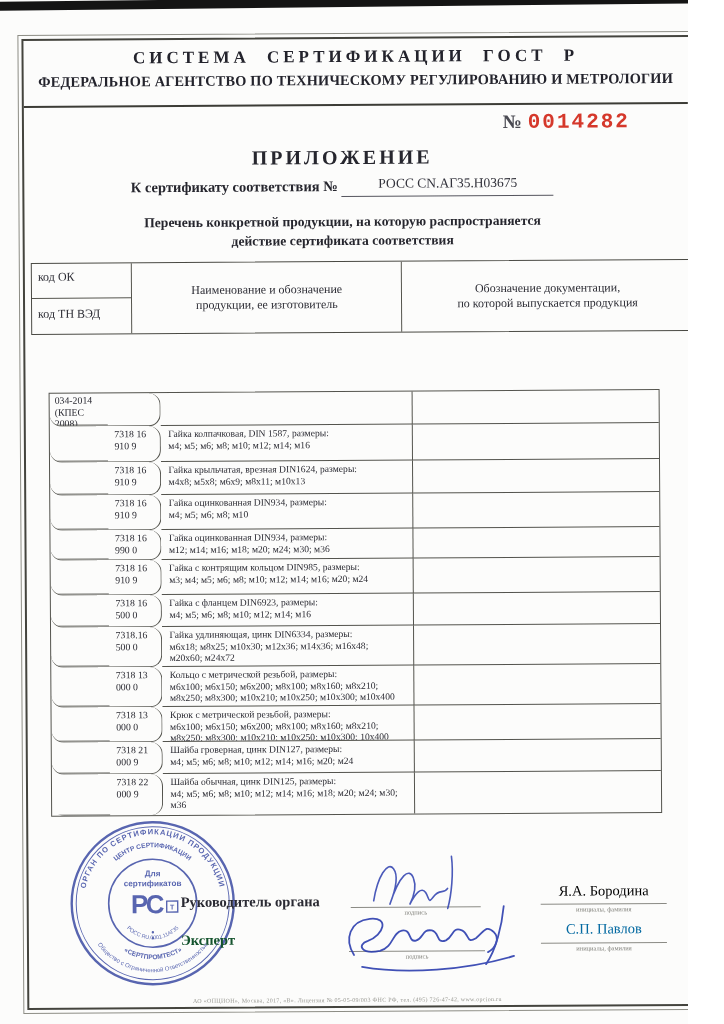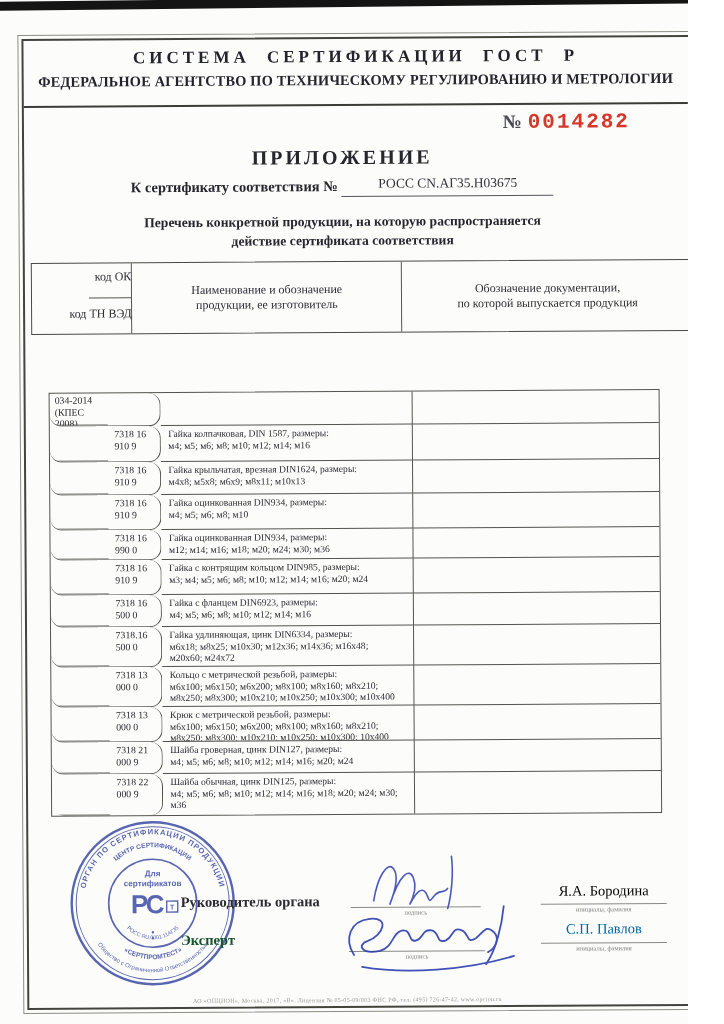--- a/index.html
+++ b/index.html
@@ -27,21 +27,21 @@
   
   .certline{position:absolute;top:176px;left:0;width:100%;display:flex;justify-content:center;align-items:flex-end;}
   .certline .lbl{font-size:14.5px;font-weight:bold;color:#26262e;padding-bottom:2px;}
   .certline .no-wrap{display:inline-block;min-width:212px;margin-left:4px;border-bottom:1px solid #55555e;
                      text-align:center;font-size:13.5px;color:#33333c;padding-bottom:4px;}
   .subtitle{position:absolute;top:212px;left:0;width:100%;text-align:center;
             font-size:13.6px;font-weight:bold;line-height:19px;color:#26262e;white-space:pre-line;}
   
   .htable{position:absolute;left:32px;top:261px;width:661px;height:70px;border:1.5px solid #4a4a44;
           display:grid;grid-template-columns:15.2% 40.8% 44%;font-size:12px;color:#2c2c34;}
-  .hc{border-right:1px solid #55554e;align-items:flex-end;}
+  .hc{border-right:1px solid #55554e;}
   .hc:last-child{border-right:none;}
   .hc1{display:flex;flex-direction:column;}
   .hc1 .t{flex:1.05;border-bottom:1px solid #55554e;padding:6px 0 0 6px;}
   .hc1 .b{flex:1;padding:8px 0 0 6px;}
   .hcc{display:flex;align-items:center;justify-content:center;text-align:center;
        white-space:pre-line;line-height:15px;}
   
   .btable{position:absolute;left:49px;top:391px;width:609px;height:422px;border:1px solid #54544e;
           display:grid;grid-template-columns:18.3% 41.3% 40.4%;
           grid-template-rows:33px 36px 33px 35px 30px 35px 32px 40px 40px 35px 32px 41px;

